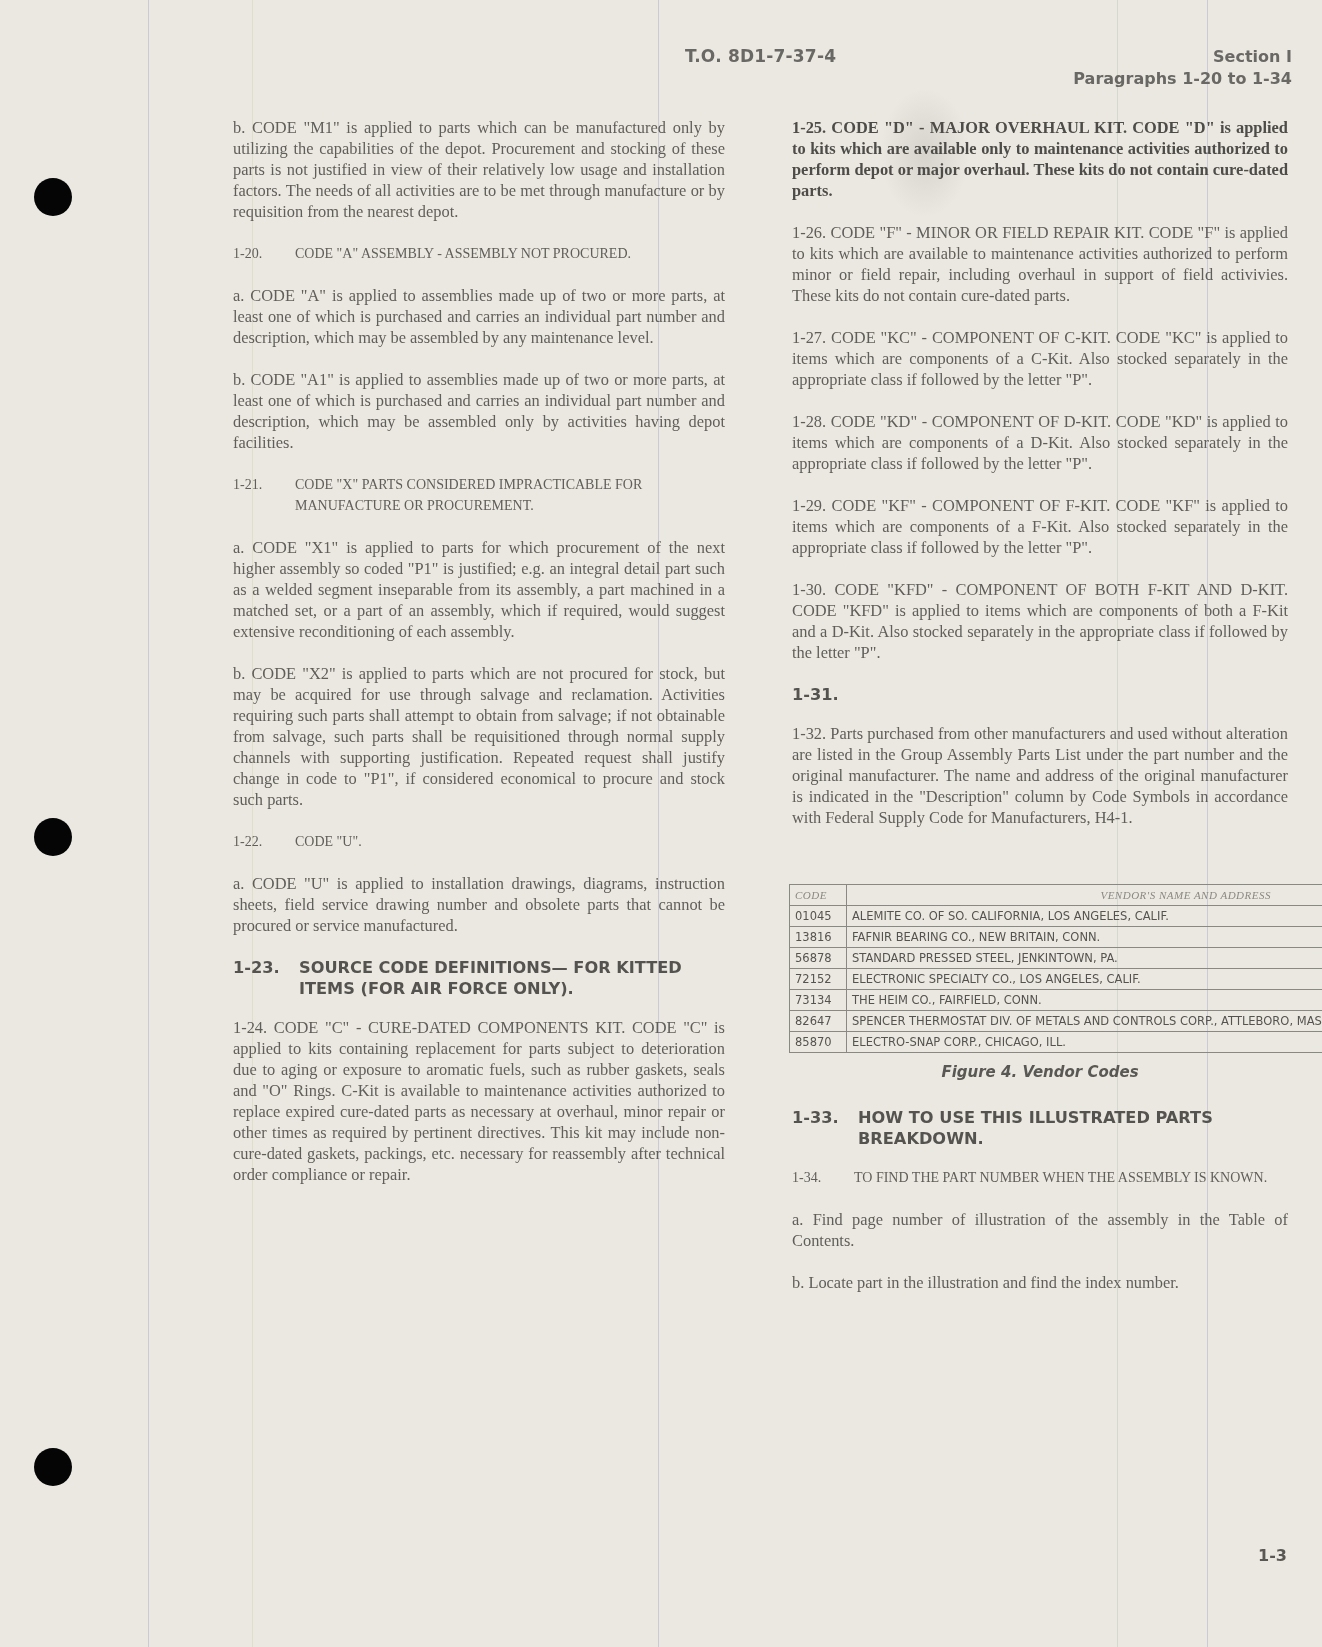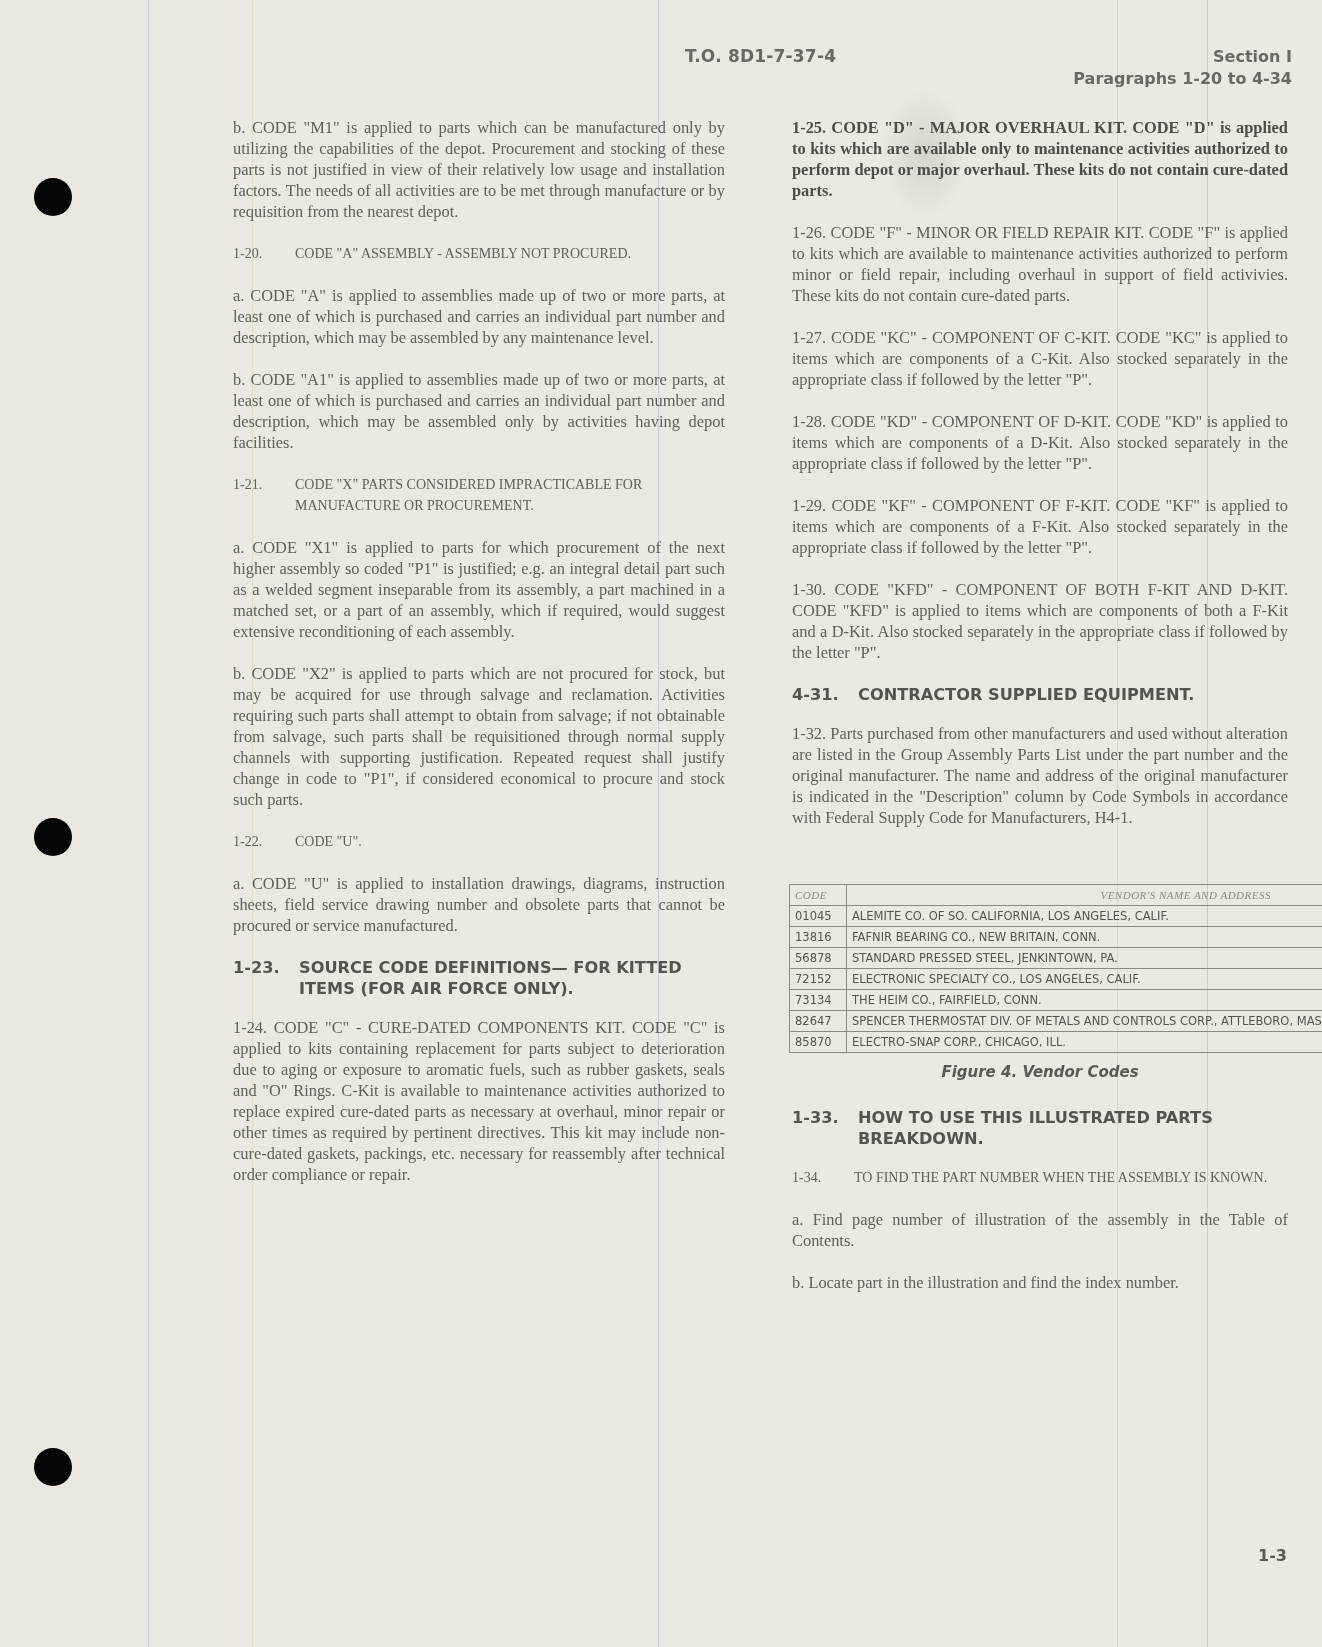--- a/index.html
+++ b/index.html
@@ -96,21 +96,21 @@
   <div class="scanline" style="left:1207px;background:rgba(150,145,200,0.35)"></div>
   <div class="smudge"></div>
 
   <div class="hole" style="left:34px;top:178px"></div>
   <div class="hole" style="left:34px;top:818px"></div>
   <div class="hole" style="left:34px;top:1448px"></div>
 
   <div class="hdr-left">T.O. 8D1-7-37-4</div>
   <div class="hdr-right">
     <div>Section I</div>
-    <div>Paragraphs 1-20 to 4-34</div>
+    <div>Paragraphs 1-20 to 1-34</div>
   </div>
 
   <div class="col col-left">
     <p class="para">b. CODE "M1" is applied to parts which can be manufactured only by utilizing the capabilities of the depot. Procurement and stocking of these parts is not justified in view of their relatively low usage and installation factors. The needs of all activities are to be met through manufacture or by requisition from the nearest depot.</p>
 
     <div class="ptitle">
       <span class="num">1-20.</span>
       <span class="txt">CODE "A" ASSEMBLY - ASSEMBLY NOT PROCURED.</span>
     </div>
     <p class="para">a. CODE "A" is applied to assemblies made up of two or more parts, at least one of which is purchased and carries an individual part number and description, which may be assembled by any maintenance level.</p>
@@ -138,22 +138,21 @@
 
   <div class="col col-right">
     <p class="para dark">1-25. CODE "D" - MAJOR OVERHAUL KIT. CODE "D" is applied to kits which are available only to maintenance activities authorized to perform depot or major overhaul. These kits do not contain cure-dated parts.</p>
     <p class="para">1-26. CODE "F" - MINOR OR FIELD REPAIR KIT. CODE "F" is applied to kits which are available to maintenance activities authorized to perform minor or field repair, including overhaul in support of field activivies. These kits do not contain cure-dated parts.</p>
     <p class="para">1-27. CODE "KC" - COMPONENT OF C-KIT. CODE "KC" is applied to items which are components of a C-Kit. Also stocked separately in the appropriate class if followed by the letter "P".</p>
     <p class="para">1-28. CODE "KD" - COMPONENT OF D-KIT. CODE "KD" is applied to items which are components of a D-Kit. Also stocked separately in the appropriate class if followed by the letter "P".</p>
     <p class="para">1-29. CODE "KF" - COMPONENT OF F-KIT. CODE "KF" is applied to items which are components of a F-Kit. Also stocked separately in the appropriate class if followed by the letter "P".</p>
     <p class="para">1-30. CODE "KFD" - COMPONENT OF BOTH F-KIT AND D-KIT. CODE "KFD" is applied to items which are components of both a F-Kit and a D-Kit. Also stocked separately in the appropriate class if followed by the letter "P".</p>
 
     <div class="bold-head">
-      <span class="num">4-31.</span>
-      <span class="txt">CONTRACTOR SUPPLIED EQUIPMENT.</span>
+      <span class="num">1-31.</span>
     </div>
     <p class="para">1-32. Parts purchased from other manufacturers and used without alteration are listed in the Group Assembly Parts List under the part number and the original manufacturer. The name and address of the original manufacturer is indicated in the "Description" column by Code Symbols in accordance with Federal Supply Code for Manufacturers, H4-1.</p>
 
     <table class="vendor">
       <thead>
         <tr>
           <th>CODE</th>
           <th class="name">VENDOR'S NAME AND ADDRESS</th>
         </tr>
       </thead>

